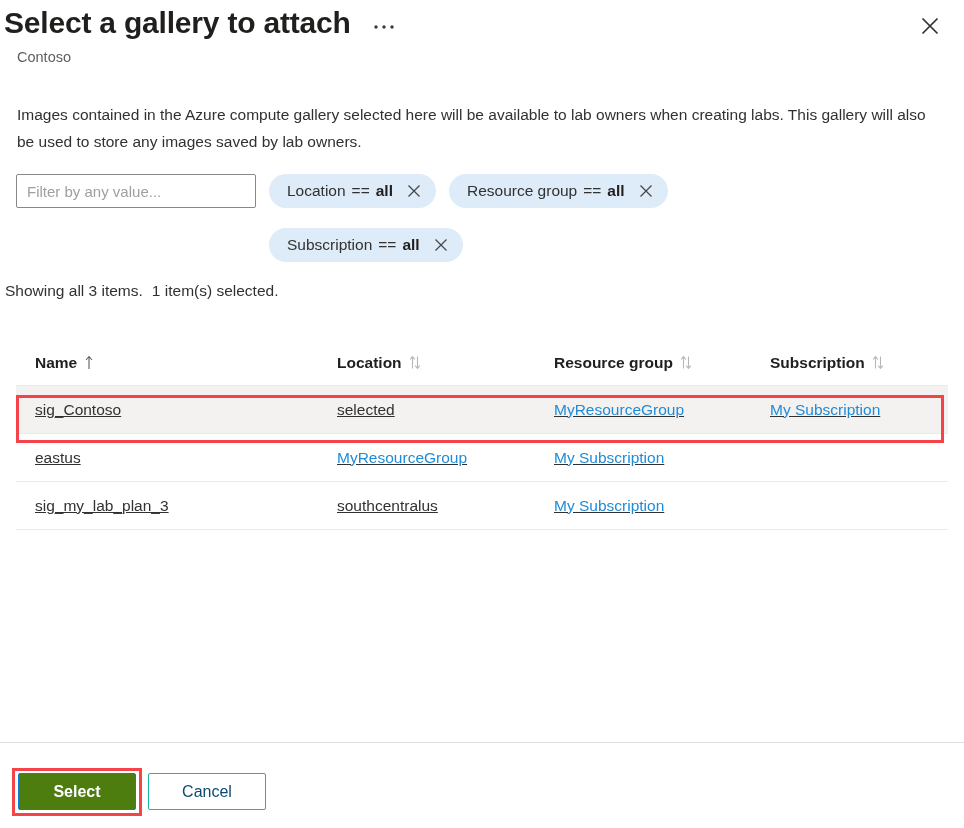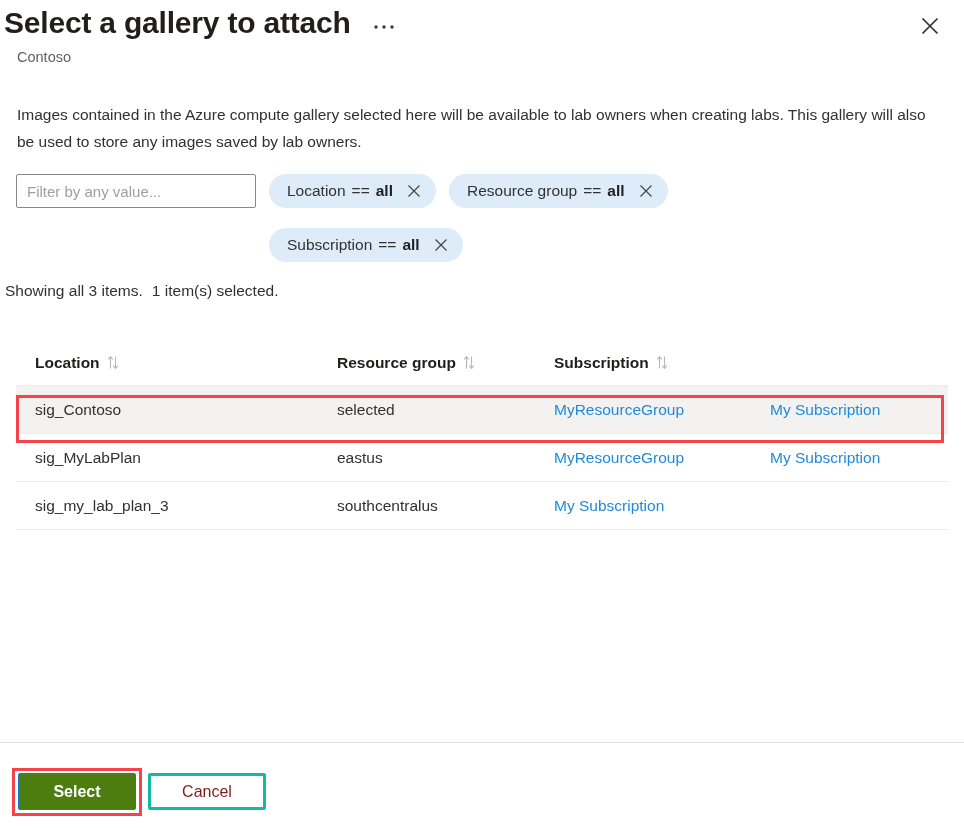--- a/index.html
+++ b/index.html
@@ -185,21 +185,21 @@
   .tbody-row {
     height: 48px;
     border-bottom: 1px solid #edebe9;
     padding-left: 19px;
     font-size: 15.5px;
     color: #323130;
     cursor: pointer;
     background: #ffffff;
   }
   .tbody-row.selected { background: #f3f2f1; }
-  .cell { overflow: hidden; text-overflow: ellipsis; white-space: nowrap; }
+  .cell { overflow: hidden; text-overflow: ellipsis; white-space: nowrap; text-decoration: underline; }
   .cell-link {
     color: #1f8bd8;
     text-decoration: none;
     cursor: pointer;
   }
 
   
   .annot {
     position: absolute;
     border: 3px solid #f4444a;
@@ -236,22 +236,22 @@
     padding: 0 18px;
   }
   .btn-primary {
     background: #4d7c0f;
     border: 1px solid #0f7ad2;
     color: #ffffff;
     font-weight: 700;
   }
   .btn-default {
     background: #ffffff;
-    border: 3px solid #14b8a6;
-    color: #7f1d1d;
+    border: 1px solid #14b8a6;
+    color: #0c4a6e;
     font-weight: 400;
   }
 </style>
 </head>
 <body>
 
 <div class="header">
   <div class="title-row">
     <div class="dialog-title">Select a gallery to attach</div>
     <div class="ellipsis-btn">
@@ -323,20 +323,28 @@
 </div>
 
 <div class="status-line">
   <span>Showing all 3 items.</span><span class="sel">1 item(s) selected.</span>
 </div>
 
 <div class="table-wrap">
 
   <div class="grid-row thead">
     <div class="th">
+      <span>Name</span>
+      <span class="sort-icon">
+        <svg width="10" height="15" viewBox="0 0 10 15">
+          <path d="M5 14 L5 2 M2 5 L5 1.5 L8 5" stroke="#605e5c" stroke-width="1.1" fill="none"></path>
+        </svg>
+      </span>
+    </div>
+    <div class="th">
       <span>Location</span>
       <span class="sort-icon">
         <svg width="12" height="15" viewBox="0 0 12 15">
           <path d="M3.5 13.5 L3.5 2 M1.2 4.3 L3.5 1.6 L5.8 4.3" stroke="#b9b7b5" stroke-width="1.1" fill="none"></path>
           <path d="M8.5 1.5 L8.5 13 M6.2 10.7 L8.5 13.4 L10.8 10.7" stroke="#b9b7b5" stroke-width="1.1" fill="none"></path>
         </svg>
       </span>
     </div>
     <div class="th">
       <span>Resource group</span>
@@ -359,21 +367,20 @@
   </div>
 
   <div class="grid-row tbody-row selected">
     <div class="cell">sig_Contoso</div>
     <div class="cell">selected</div>
     <div class="cell"><span class="cell-link">MyResourceGroup</span></div>
     <div class="cell"><span class="cell-link">My Subscription</span></div>
   </div>
 
   <div class="grid-row tbody-row">
-    <div class="cell">sig_MyLabPlan</div>
     <div class="cell">eastus</div>
     <div class="cell"><span class="cell-link">MyResourceGroup</span></div>
     <div class="cell"><span class="cell-link">My Subscription</span></div>
   </div>
 
   <div class="grid-row tbody-row">
     <div class="cell">sig_my_lab_plan_3</div>
     <div class="cell">southcentralus</div>
     <div class="cell"><span class="cell-link">My Subscription</span></div>
   </div>

